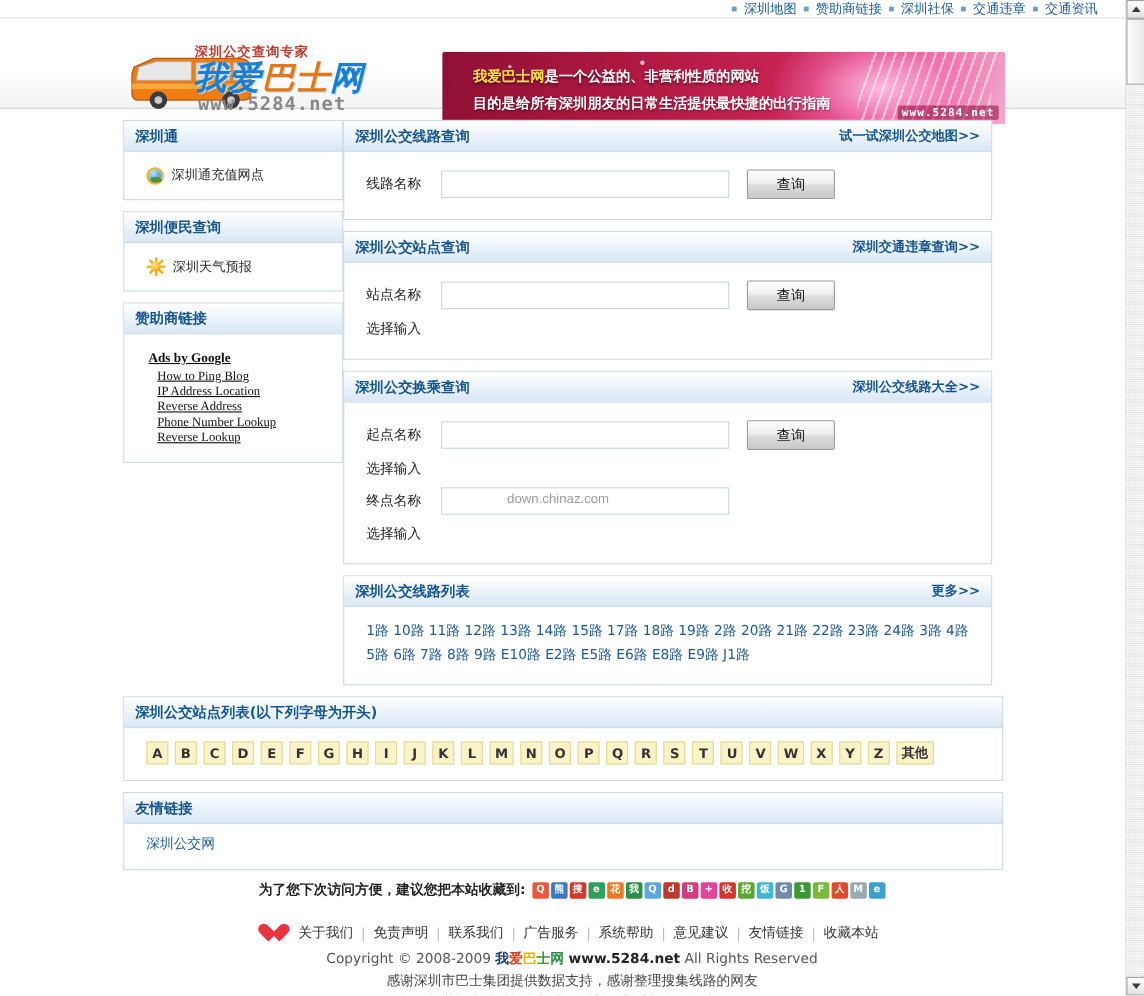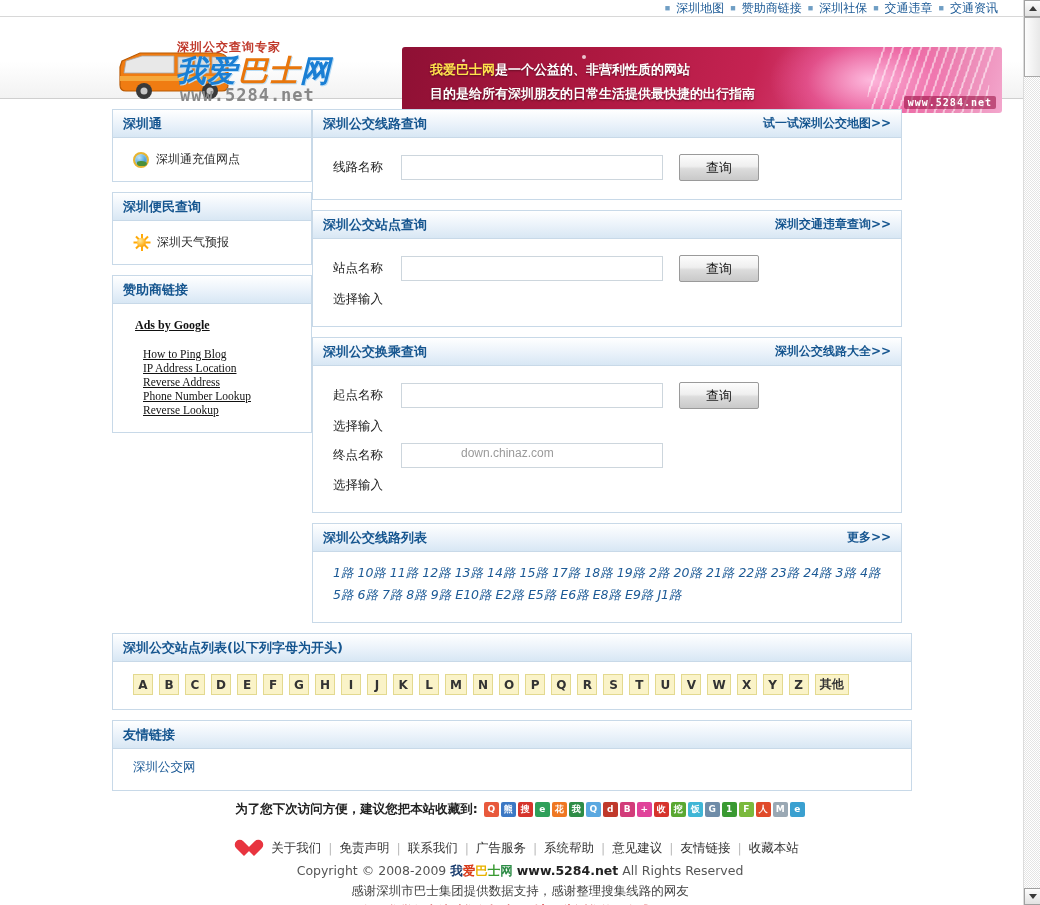--- a/index.html
+++ b/index.html
@@ -56,21 +56,21 @@
   .logo-main .c2 { color:#e8760c; }
   .logo-main .c3 { color:#1a7fd4; }
   .logo-url {
     position:absolute; left:64px; top:42px;
     font-size:17px; font-weight:bold; color:#888;
     font-family:"DejaVu Sans Mono",monospace;
     letter-spacing:1px;
   }
   .banner {
     position:absolute; left:402px; top:30px;
-    width:600px; height:66px;
+    width:512px; height:66px;
     border-radius:3px;
     background:
       radial-gradient(ellipse 140px 80px at 78% 50%, rgba(255,190,225,.95) 0%, rgba(255,120,190,.35) 45%, rgba(255,255,255,0) 72%),
       linear-gradient(105deg,#8e1034 0%,#ad1840 32%,#c52352 58%,#e0538c 78%,#f3a7cd 100%);
     overflow:hidden;
   }
   .banner .streak {
     position:absolute; top:-10px; right:12px; width:120px; height:90px;
     background:repeating-linear-gradient(100deg, rgba(255,255,255,.55) 0 2px, rgba(255,255,255,0) 2px 9px);
     transform:skewX(-10deg);
@@ -154,21 +154,21 @@
   }
   .sun-ic .ray {
     position:absolute; left:7.5px; top:0; width:2px; height:17px;
     background:linear-gradient(to bottom,#ffa907 0 5px,rgba(0,0,0,0) 5px 12px,#ffa907 12px 17px);
   }
 
   
   .ads-box { padding:4px 0 4px 10px; }
   .ads-title {
     font-size:12px; font-weight:bold; color:#111;
-    text-decoration:underline; display:block; margin-bottom:15px;
+    text-decoration:underline; display:block; margin-bottom:3px;
     font-family:"Liberation Serif",serif;
   }
   .ads-link {
     display:block; font-size:11.5px; color:#111;
     text-decoration:underline; margin:2px 0 2px 8px;
     font-family:"Liberation Serif",serif;
   }
 
   
   .form-row { display:flex; align-items:center; gap:8px; margin:8px 0 4px 8px; }
@@ -204,21 +204,20 @@
     font-size:12px; color:#9a9a9a;
     font-family:"Liberation Sans",sans-serif;
   }
 
   
   .routes { line-height:21px; padding:2px 4px 4px 8px; }
   .routes a {
     color:#1c5a96; text-decoration:none; font-size:12.5px;
     margin-right:4px;
     font-family:"DejaVu Sans",sans-serif;
-    font-style:italic;
   }
 
   
   .letters { display:flex; flex-wrap:wrap; gap:6px; padding:4px 0 4px 8px; }
   .letter-btn {
     min-width:20px; height:21px;
     background:#faf3c8;
     border:1px solid #e3d98f;
     color:#333; font-size:12px; font-weight:bold;
     display:flex; align-items:center; justify-content:center;

